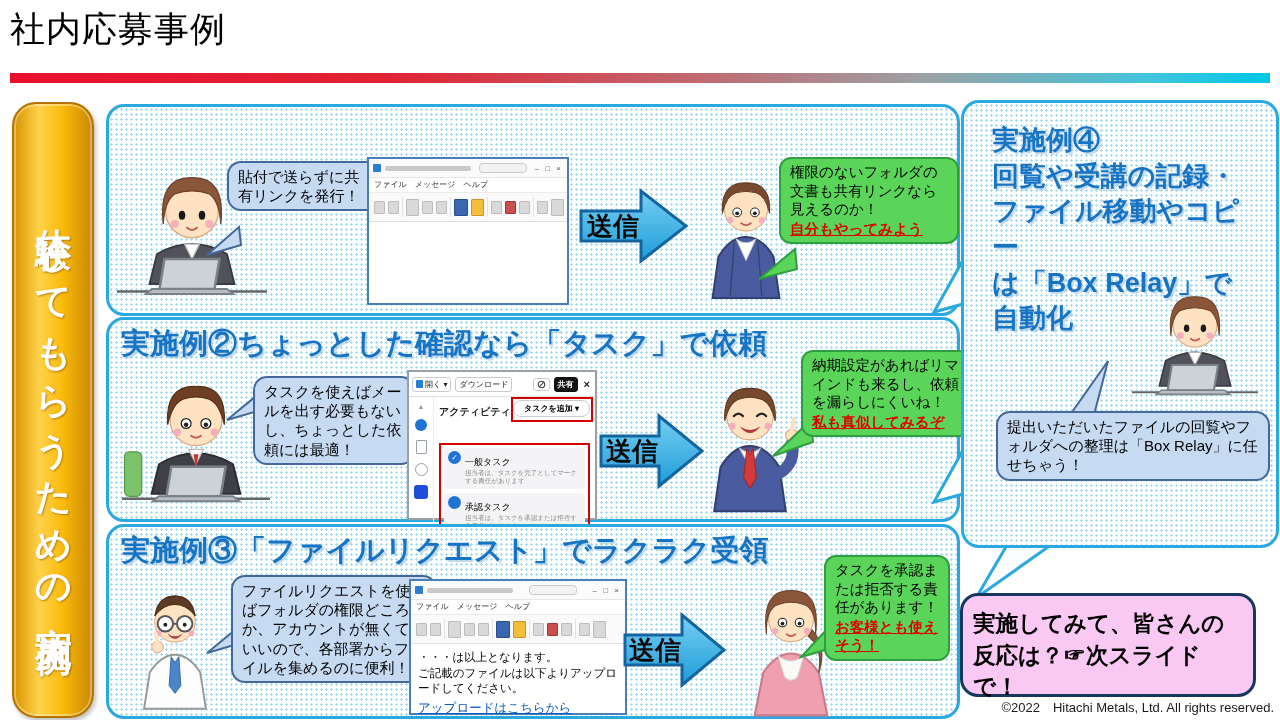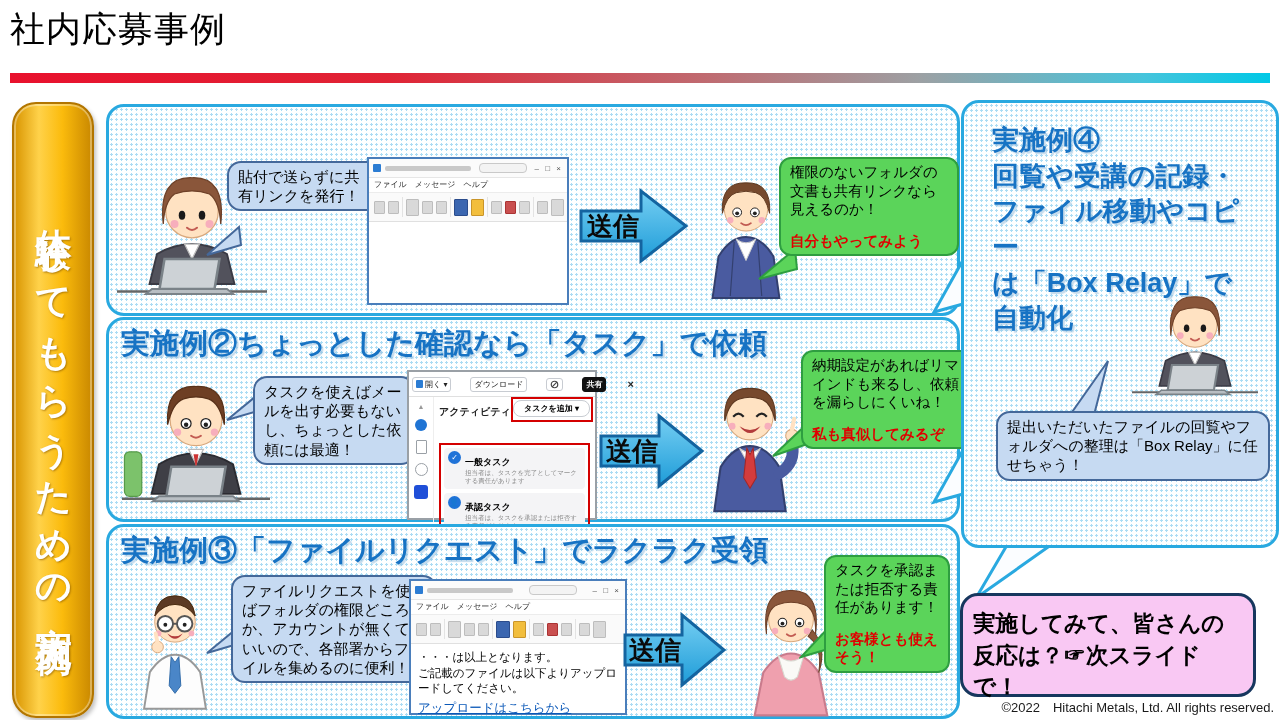--- a/index.html
+++ b/index.html
@@ -31,21 +31,21 @@
   .panel4 h2{position:absolute;left:16px;top:8px;font-size:27px;line-height:1.32;color:#1773C4;font-weight:800;
     white-space:pre-line;text-shadow:2px 2px 1px rgba(150,190,220,.55);margin:12px;}
 
   .person{position:absolute;}
   .tail{position:absolute;pointer-events:none;}
 
   
   .bubble{position:absolute;border-radius:14px;padding:4px 9px;font-size:15px;line-height:1.28;color:#000;}
   .bubble.blue{background:#C6DAF2;border:2px solid #44689A;}
   .bubble.green{background:#5BD45A;border:2.5px solid #2E9E40;font-size:14.5px;border-radius:12px;}
-  .hl{display:block;color:#E00000;font-weight:800;margin-top:13px;}
+  .hl{display:block;color:#E00000;font-weight:800;text-decoration:underline;margin-top:1px;}
 
   .arrow{position:absolute;}
   .arrow text{font-family:"Liberation Sans",sans-serif;}
 
   
   .mailwin{position:absolute;background:#fff;border:2px solid #4A7EBB;}
   .mw-titlebar{height:14px;display:flex;align-items:center;gap:4px;padding:2px 4px;background:#FBFBFB;border-bottom:1px solid #E6E6E6;}
   .mw-appicon{width:8px;height:8px;background:#2B7CD3;border-radius:1px;flex:none;}
   .mw-titleblur{width:86px;height:5px;background:#C9C9C9;border-radius:2px;flex:none;}
   .mw-search{width:46px;height:8px;border:1px solid #C9C9C9;border-radius:4px;background:#F3F3F3;margin:0 auto;}
@@ -58,40 +58,40 @@
   .rb.gold{background:#F2BE3C;border-color:#C9952A;width:11px;height:15px;}
   .rb.red{background:#C94F4F;border-color:#A33;}
   .rbsep{width:1px;height:20px;background:#E3E3E3;flex:none;}
   .mw-body{padding:6px 7px;font-size:11.5px;color:#000;}
   .mw-line{white-space:pre-line;line-height:1.35;}
   .mw-link{display:inline-block;margin-top:9px;color:#0A58B8;text-decoration:underline;font-size:12.5px;}
   .mw-foot{margin-top:10px;font-weight:800;font-size:12.5px;}
 
   
   .boxui{position:absolute;background:#fff;border:2px solid #9AA0A6;}
-  .bu-top{height:20px;display:flex;align-items:center;gap:19px;padding:2px 3px;border-bottom:1px solid #E0E0E0;}
+  .bu-top{height:20px;display:flex;align-items:center;gap:4px;padding:2px 3px;border-bottom:1px solid #E0E0E0;}
   .bu-btn{border:1px solid #C8CCD2;border-radius:3px;font-size:8px;padding:1px 3px;display:flex;align-items:center;gap:2px;color:#222;background:#fff;white-space:nowrap;}
   .bu-doc{width:7px;height:8px;background:#2B7CD3;border-radius:1px;flex:none;}
   .bu-share{background:#111;color:#fff;border-color:#111;font-weight:700;}
   .bu-x{font-size:11px;color:#222;margin:0 2px;font-weight:700;}
   .bu-main{display:flex;height:calc(100% - 21px);}
   .bu-rail{width:24px;border-right:1px solid #EEE;display:flex;flex-direction:column;align-items:center;gap:9px;padding-top:6px;position:relative;}
   .bu-scroll{font-size:7px;color:#999;line-height:1;}
   .ri-chat{width:12px;height:12px;border-radius:50%;background:#1F74D4;}
   .ri-doc{width:9px;height:12px;border:1.5px solid #9AA0A6;border-radius:1px;}
   .ri-circle{width:11px;height:11px;border:1.5px solid #9AA0A6;border-radius:50%;}
   .ri-activity{width:14px;height:14px;background:#1F4FD8;border-radius:3px;}
   .bu-content{flex:1;padding:4px 5px;position:relative;}
   .bu-activity{font-size:10px;font-weight:700;color:#222;}
   .bu-addtask{position:absolute;right:5px;top:3px;border:1px solid #C8CCD2;border-radius:8px;font-size:8px;padding:2px 10px;font-weight:700;background:#fff;white-space:nowrap;}
   .bu-redbtn{position:absolute;right:2px;top:0;width:78px;height:21px;border:2px solid #D40000;}
   .bu-tasks{margin-top:24px;border:2.5px solid #D40000;padding:3px;display:flex;flex-direction:column;gap:4px;}
   .bu-task{background:#F4F4F6;border-radius:4px;padding:3px 4px;display:flex;gap:4px;}
   .bu-ticon{width:13px;height:13px;border-radius:50%;background:#2073D8;color:#fff;font-size:8px;display:flex;align-items:center;justify-content:center;flex:none;}
-  .bu-ttitle{font-size:9px;font-weight:700;}
+  .bu-ttitle{font-size:9px;font-weight:400;}
   .bu-tdesc{font-size:6.5px;color:#888;line-height:1.3;}
   .bu-blur{height:5px;background:#DDD;border-radius:2px;margin:6px 4px 0;}
   .bu-blur.short{width:60%;}
 
   
   .pinkbox{position:absolute;left:960px;top:593px;width:296px;height:104px;background:#F9C8F3;border:3px solid #17375E;
     border-radius:18px;padding:12px 10px;font-size:22.5px;font-weight:800;color:#000;line-height:1.4;z-index:3;box-sizing:border-box;}
   .copyright{position:absolute;right:6px;top:699px;font-size:13px;color:#1A1A1A;margin-left:12px;}
   .overlay{position:absolute;left:0;top:0;pointer-events:none;z-index:1;}
 </style>

